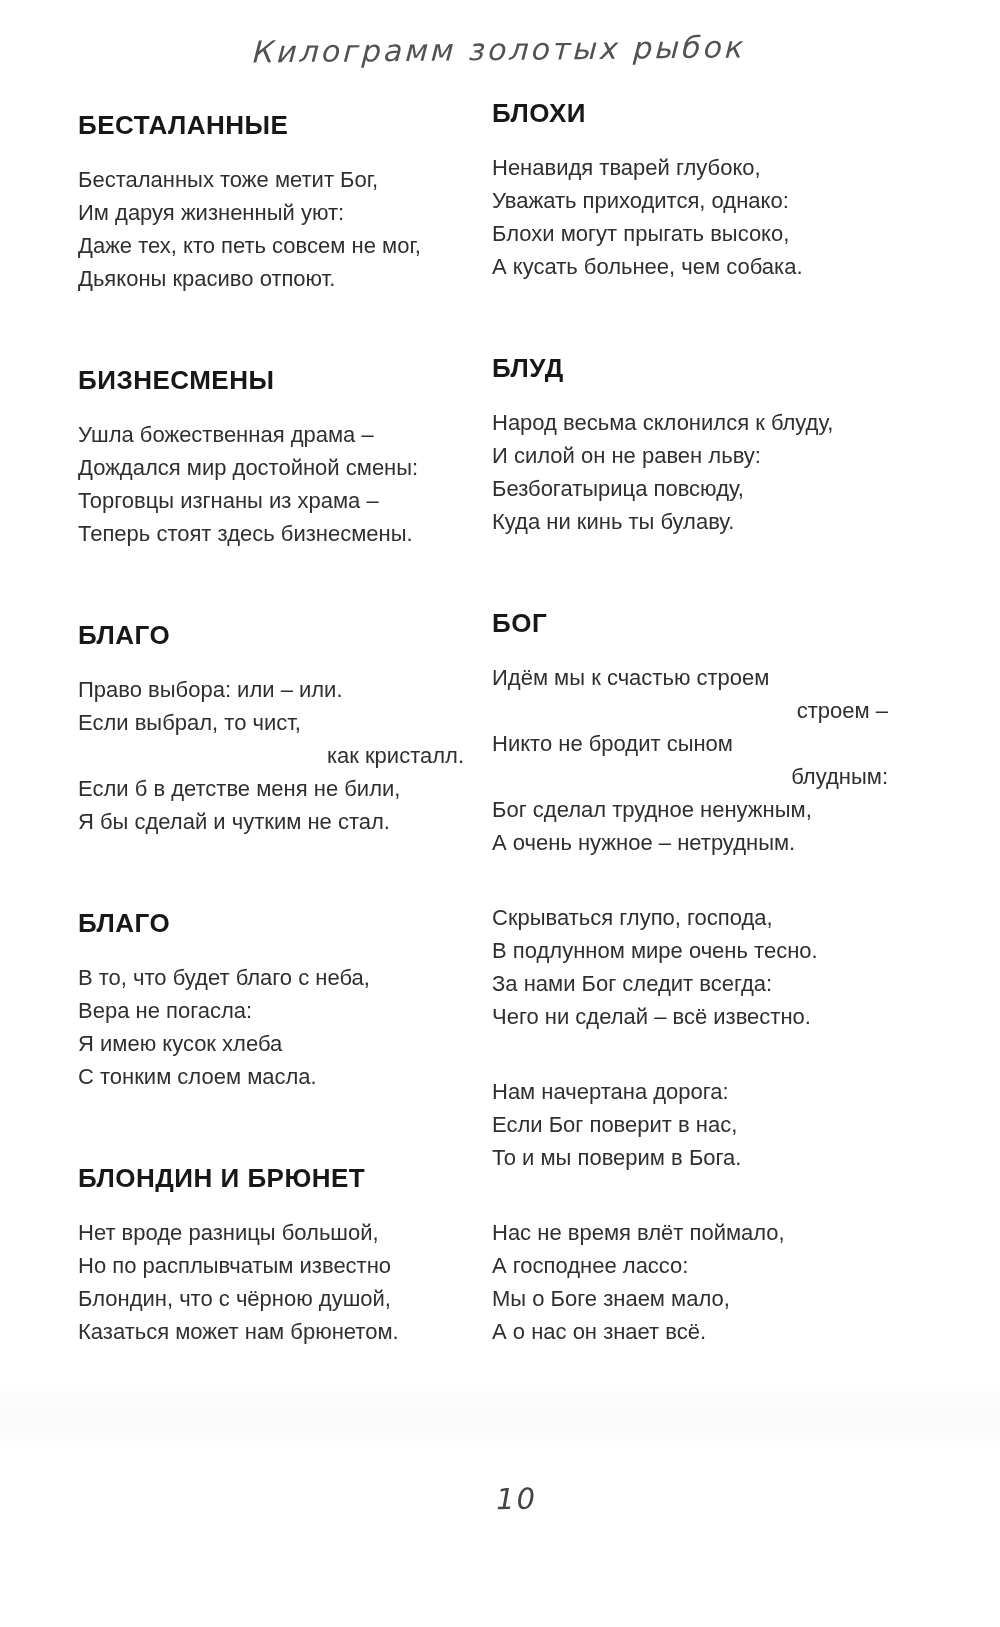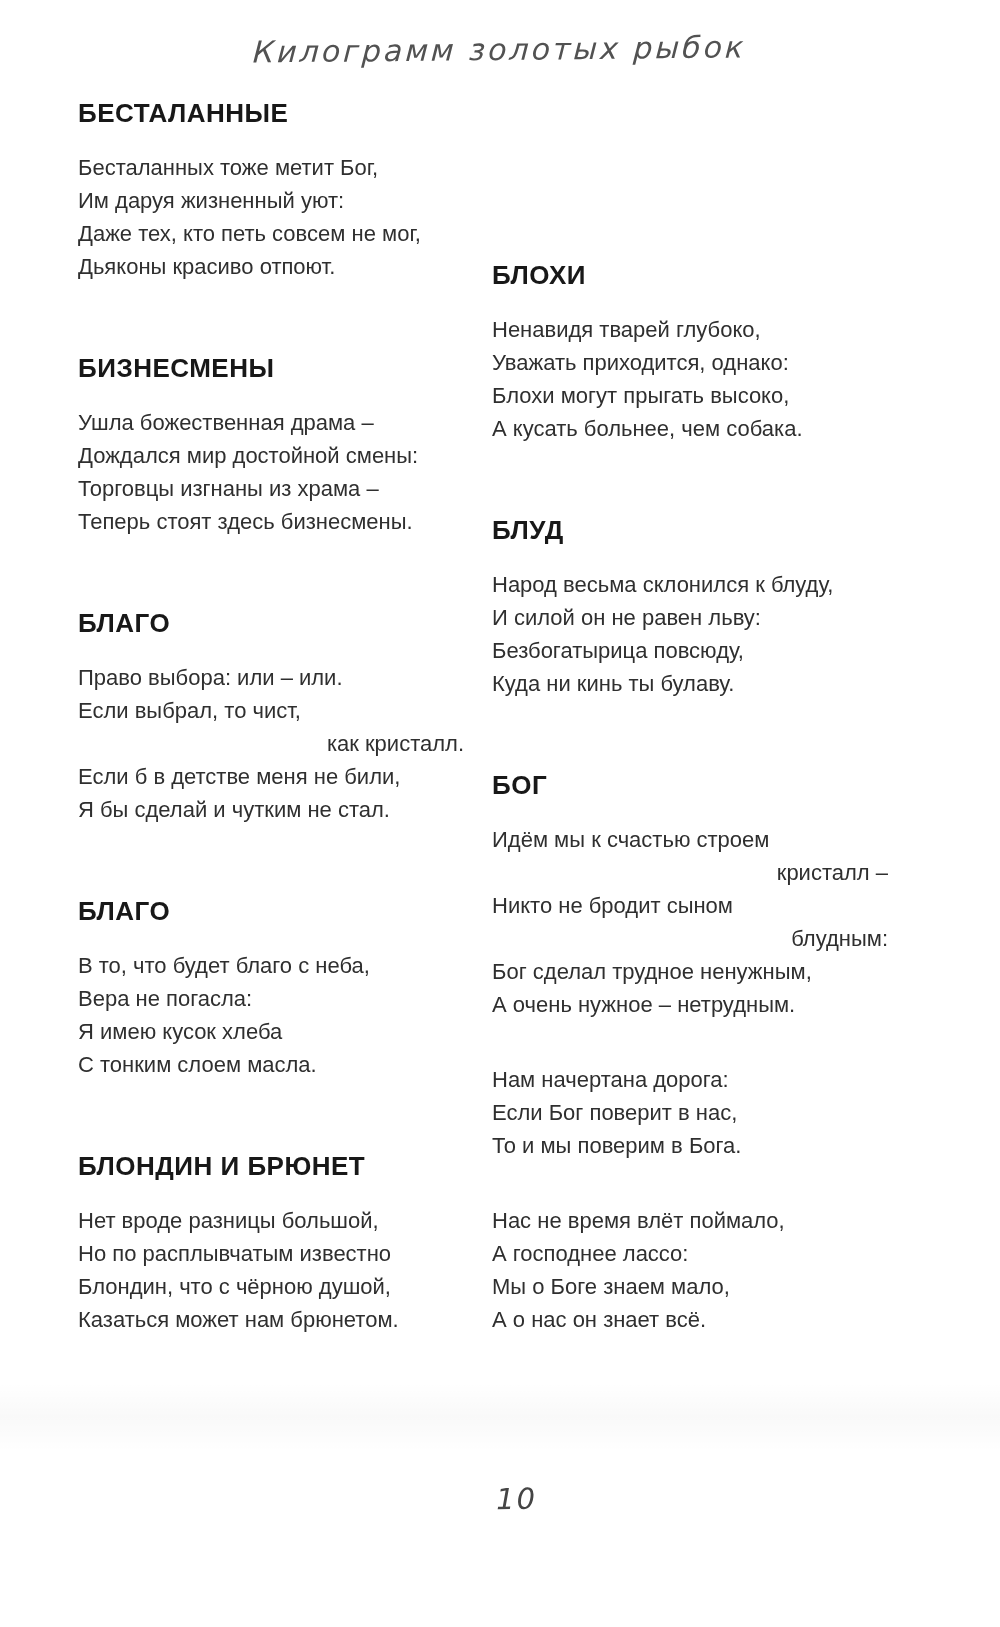--- a/index.html
+++ b/index.html
@@ -170,27 +170,33 @@
             <div class="line">Народ весьма склонился к блуду,</div>
             <div class="line">И силой он не равен льву:</div>
             <div class="line">Безбогатырица повсюду,</div>
             <div class="line">Куда ни кинь ты булаву.</div>
           </div>
         </article>
         <article class="poem">
           <h2 class="poem-title">БОГ</h2>
           <div class="stanza">
             <div class="line">Идём мы к счастью строем</div>
-            <div class="line align-right">кристалл –</div>
+            <div class="line align-right">строем –</div>
             <div class="line">Никто не бродит сыном</div>
             <div class="line align-right">блудным:</div>
             <div class="line">Бог сделал трудное ненужным,</div>
             <div class="line">А очень нужное – нетрудным.</div>
           </div>
           <div class="stanza">
+            <div class="line">Скрываться глупо, господа,</div>
+            <div class="line">В подлунном мире очень тесно.</div>
+            <div class="line">За нами Бог следит всегда:</div>
+            <div class="line">Чего ни сделай – всё известно.</div>
+          </div>
+          <div class="stanza">
             <div class="line">Нам начертана дорога:</div>
             <div class="line">Если Бог поверит в нас,</div>
             <div class="line">То и мы поверим в Бога.</div>
           </div>
           <div class="stanza">
             <div class="line">Нас не время влёт поймало,</div>
             <div class="line">А господнее лассо:</div>
             <div class="line">Мы о Боге знаем мало,</div>
             <div class="line">А о нас он знает всё.</div>
           </div>

